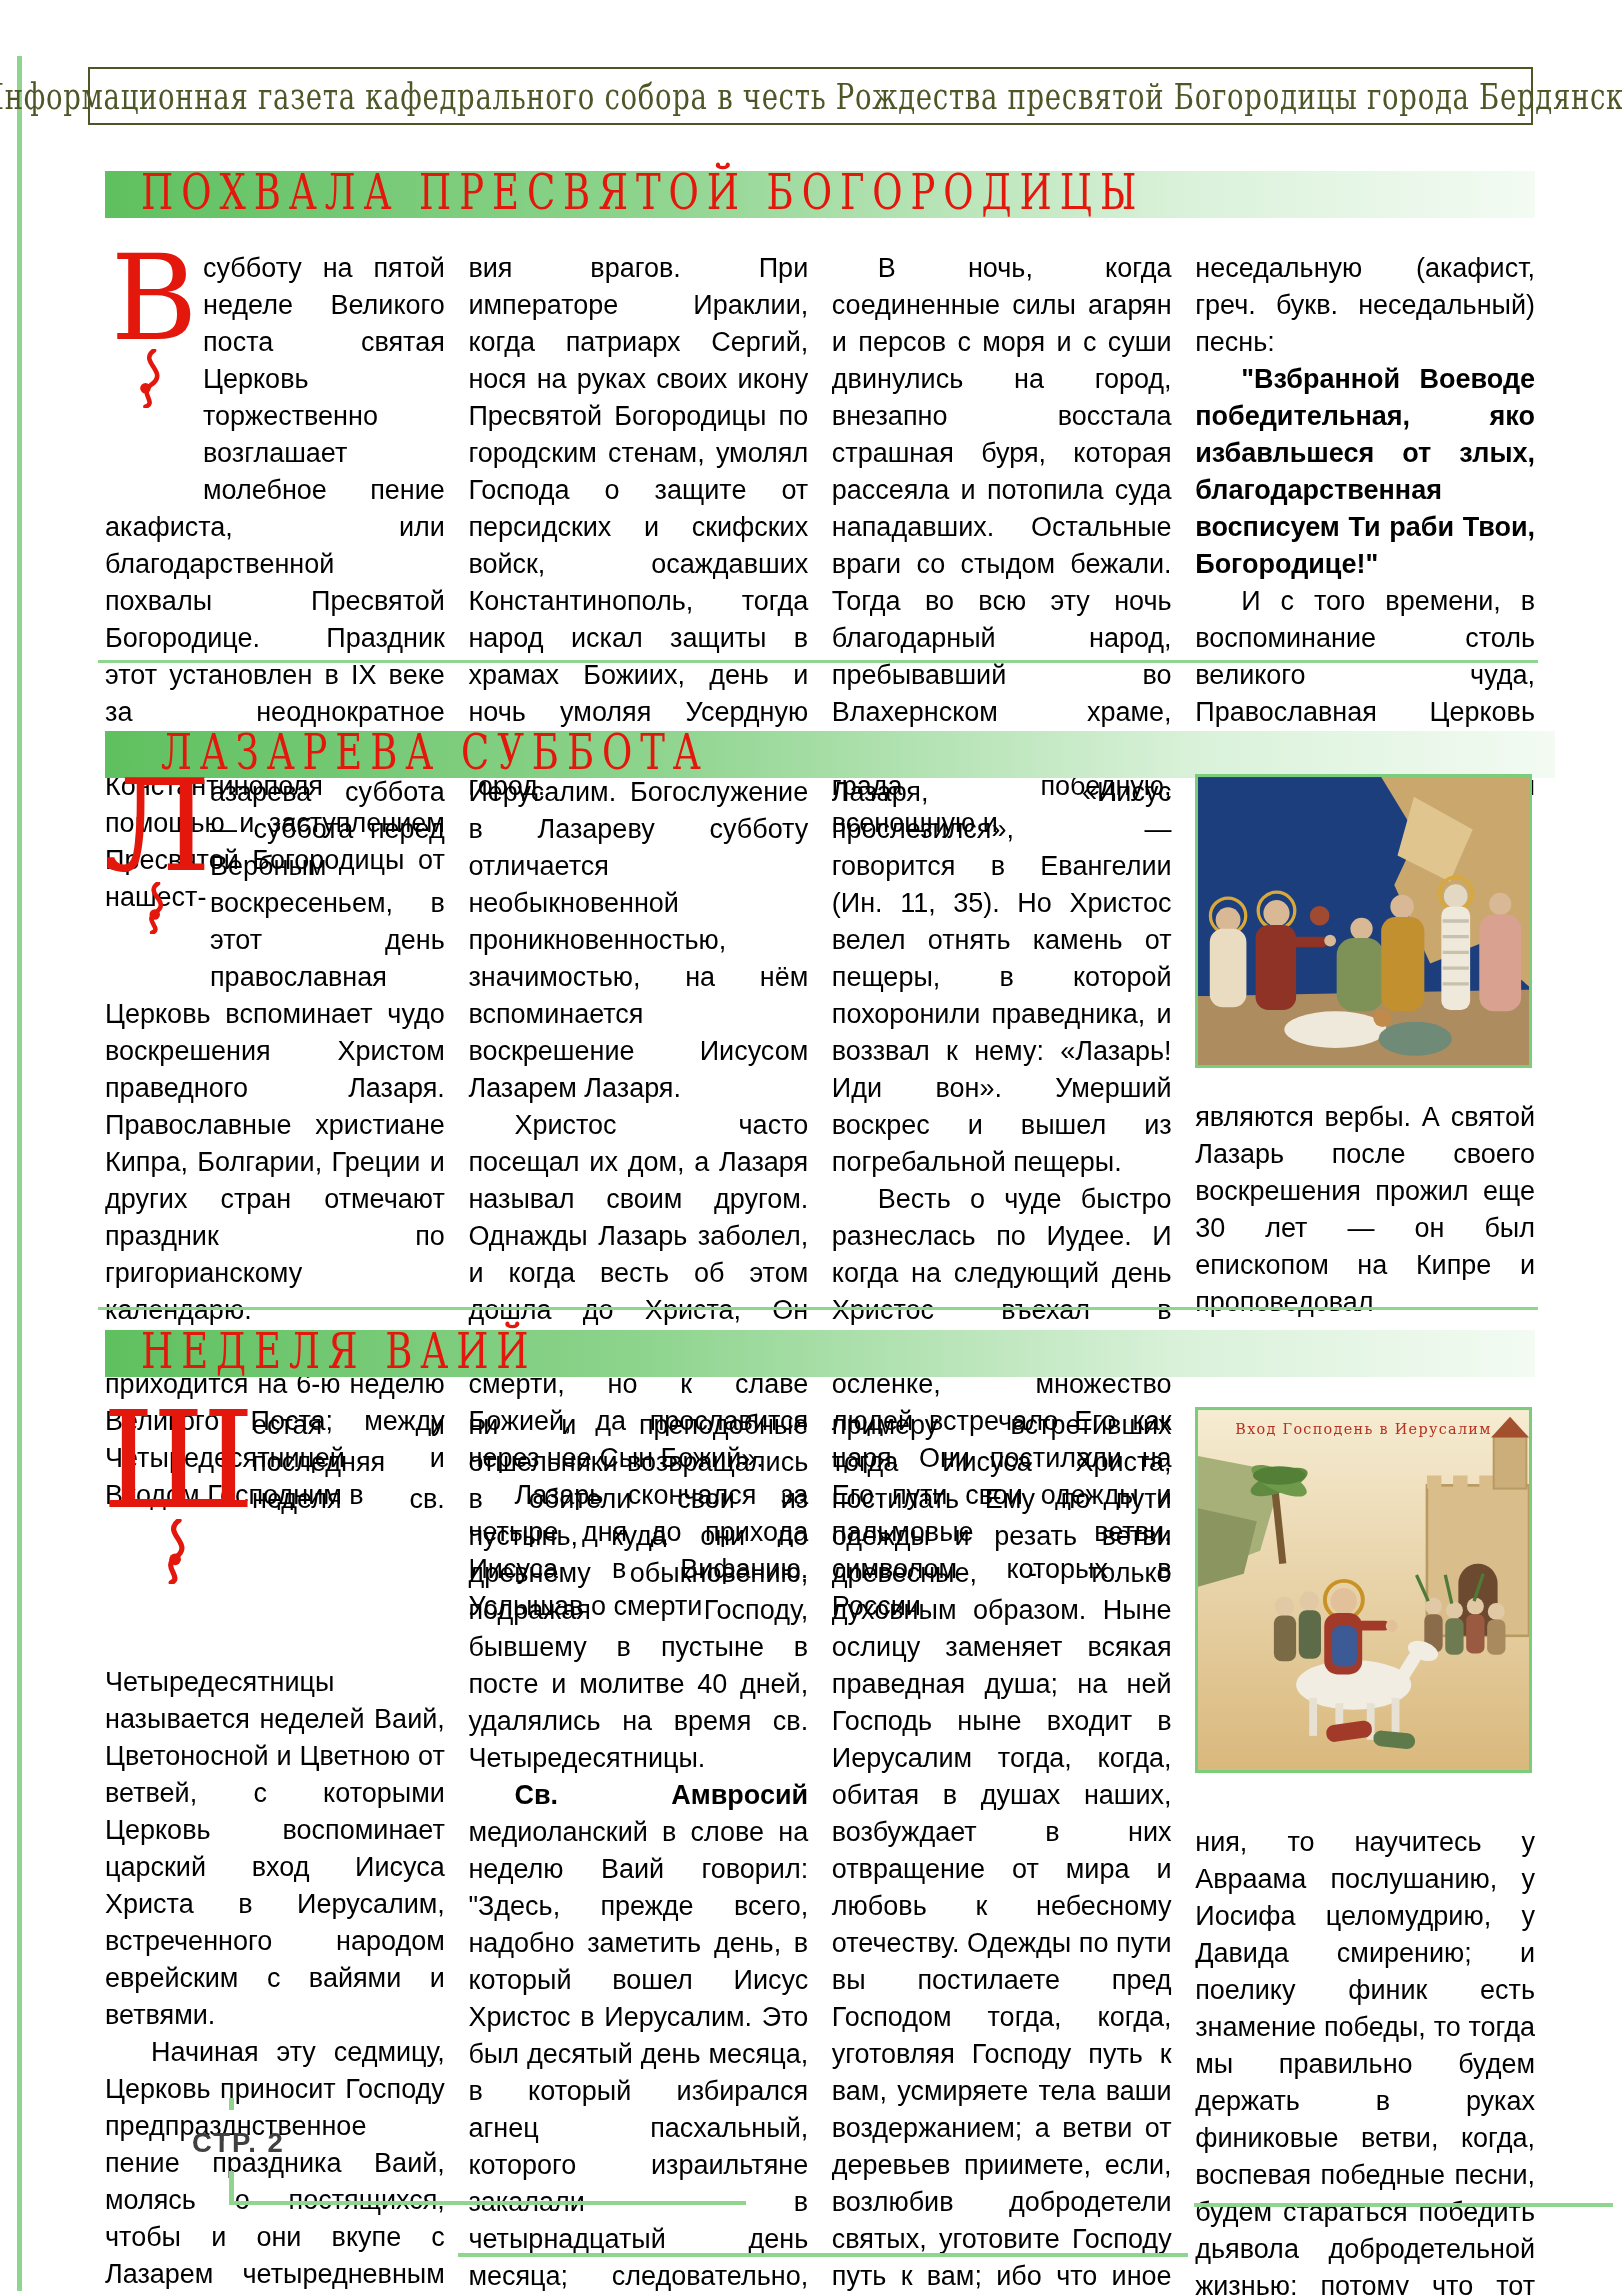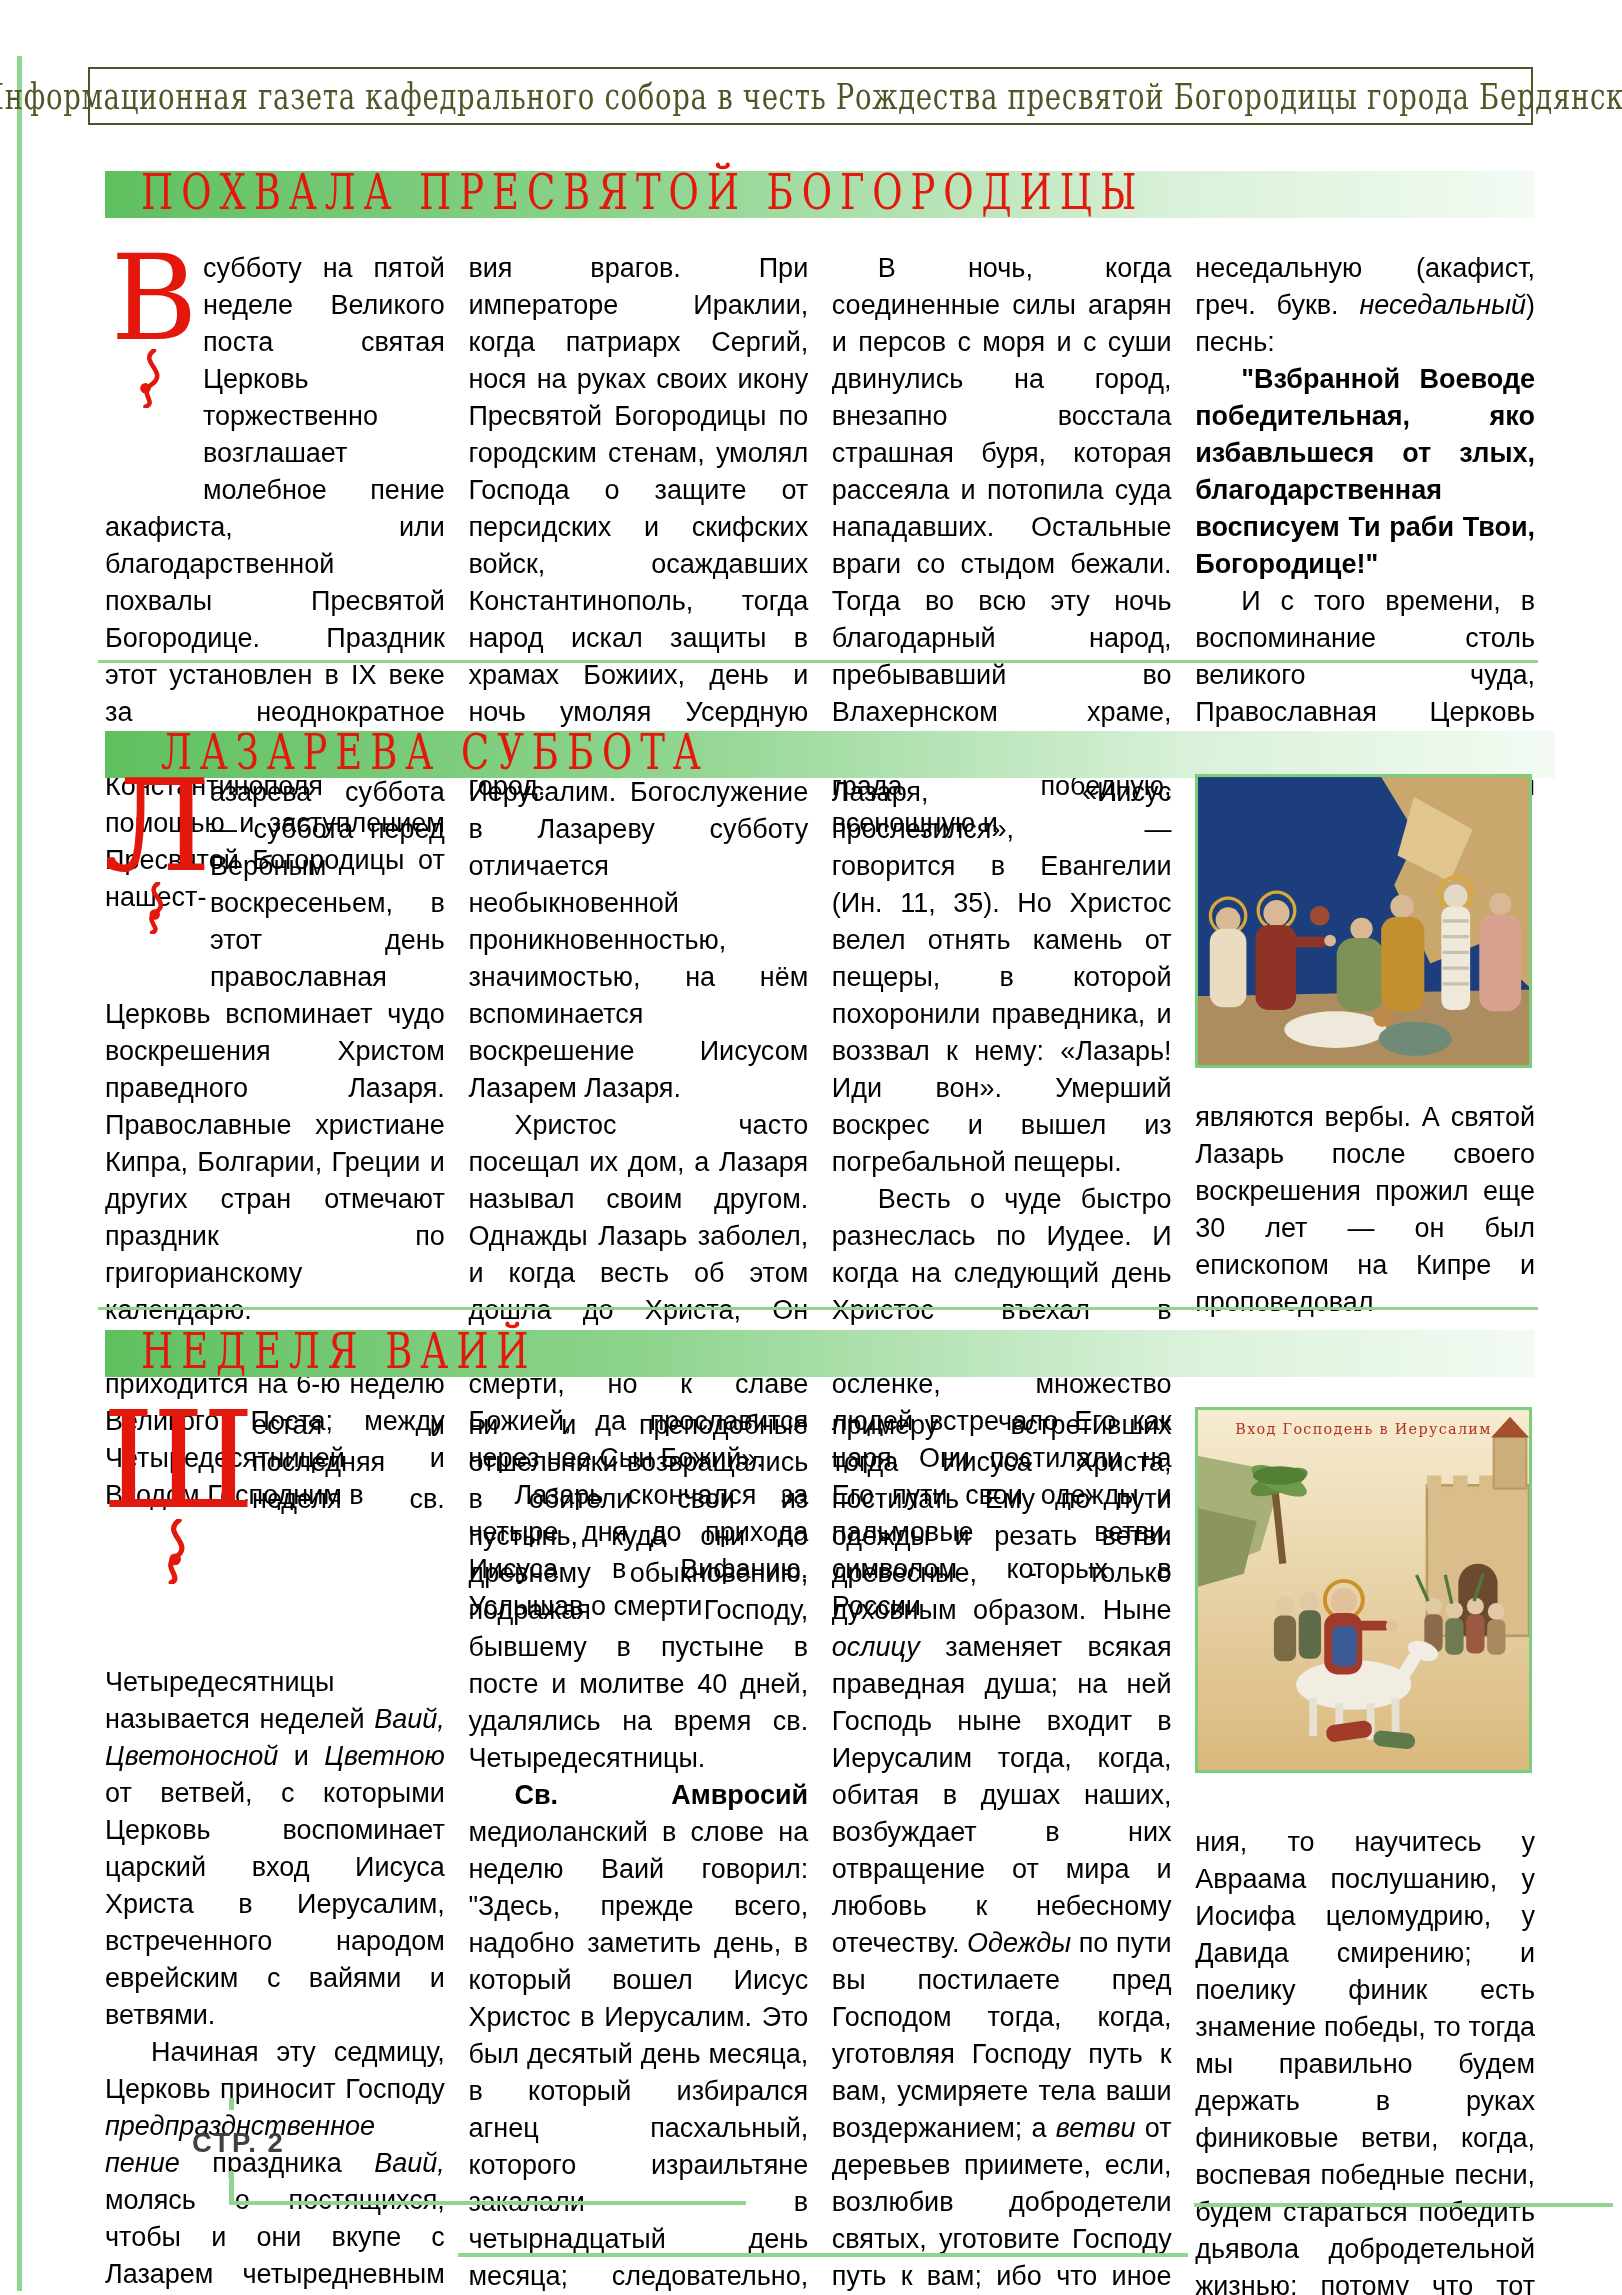--- a/index.html
+++ b/index.html
@@ -31,21 +31,21 @@
     transform:scaleY(1.3);transform-origin:left center;
   }
   
   .cols{
     position:absolute;left:105px;width:1430px;
     display:flex;gap:23.6px;align-items:flex-start;
   }
   .col{flex:1;min-width:0;font-size:27px;line-height:37px;text-align:justify;}
   .col p{margin:0;}
   .col p.ind{text-indent:46px;}
-  .i{font-style:italic;}
+  .i{}
   .b{font-weight:bold;margin-top:20px;}
   
   .dropcap{
     float:left;color:#e3170b;font-family:"DejaVu Serif",serif;
     display:flex;flex-direction:column;align-items:center;line-height:0.82;
   }
   .dc1{width:98px;height:257px;font-size:118px;}
   .dc2{width:105px;height:220px;font-size:128px;}
   .dc3{width:147px;height:257px;font-size:134px;}
   .dropcap svg{margin-top:2.6px;}

